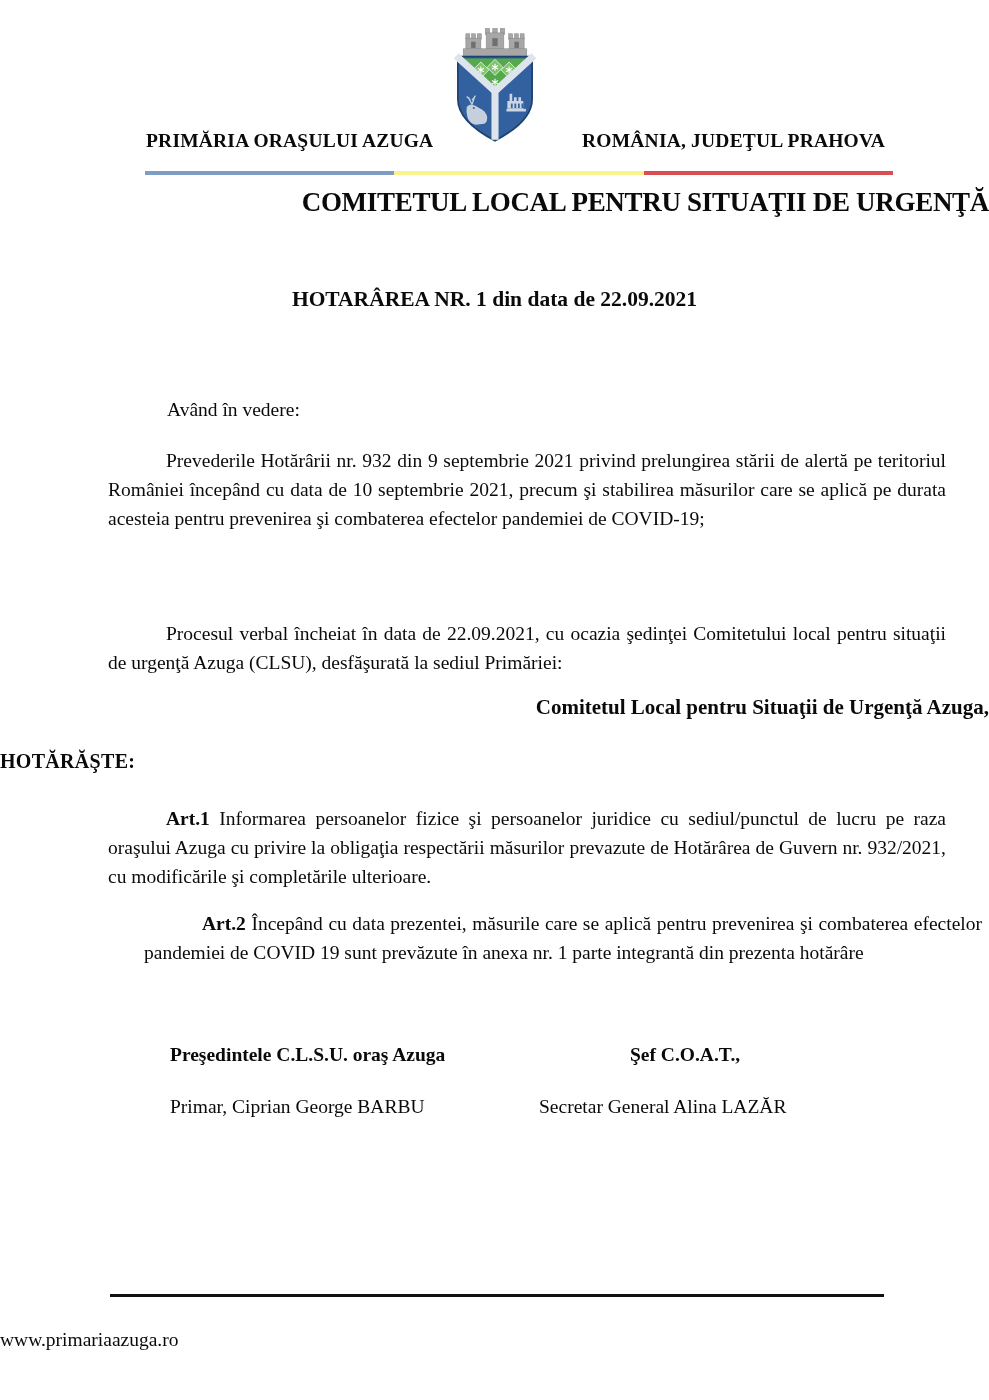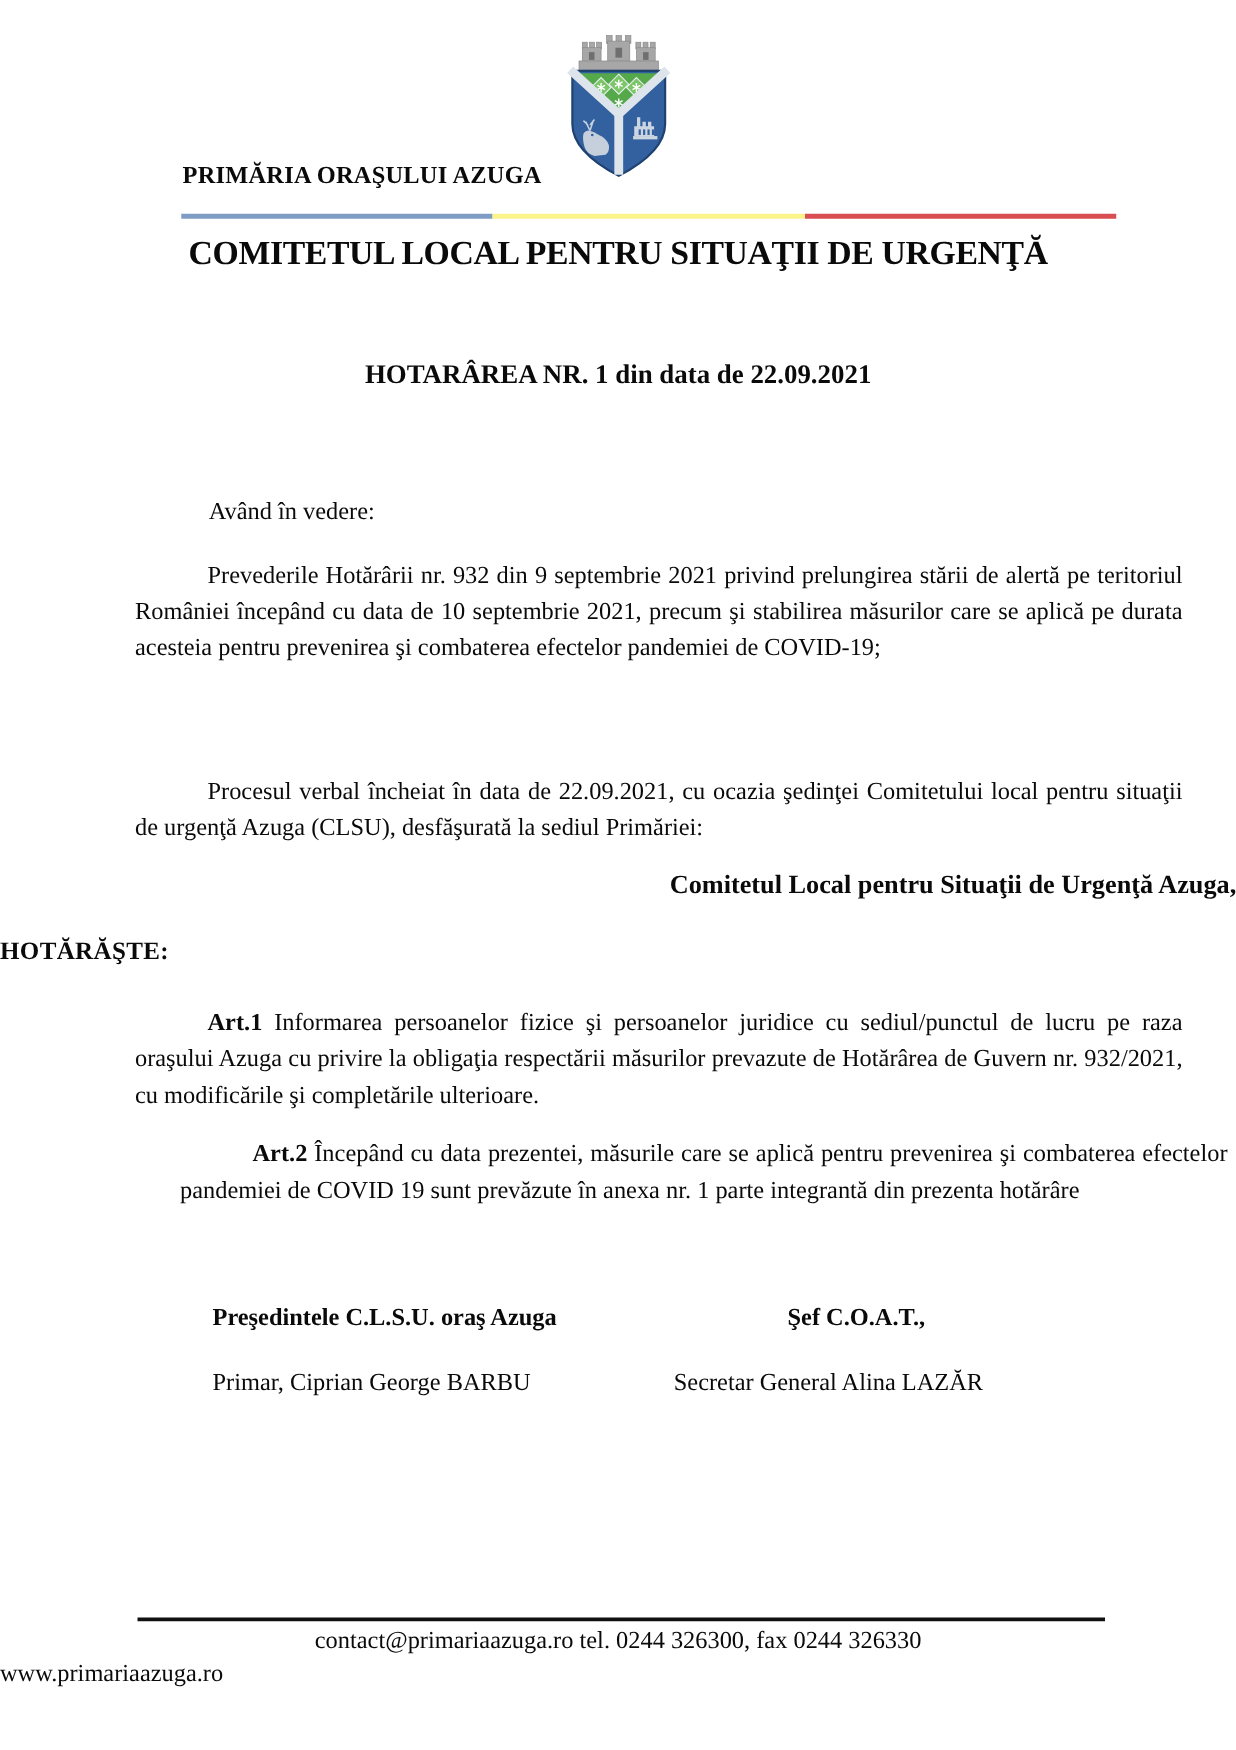--- a/index.html
+++ b/index.html
@@ -26,21 +26,21 @@
 
   
   .tricolor {
     position: absolute; top: 171px; left: 145px; width: 748px; height: 4px;
     display: flex;
   }
   .tricolor .seg { flex: 1; height: 100%; }
 
   .committee-title {
     position: absolute; top: 187px; left: 0; width: 100%;
-    text-align: center; font-weight: bold; font-size: 27px; letter-spacing: -0.3px;
+    text-align: right; font-weight: bold; font-size: 27px; letter-spacing: -0.3px;
   }
 
   .doc-title {
     position: absolute; top: 287px; left: 0; width: 100%;
     text-align: center; font-weight: bold; font-size: 21.5px;
   }
 
   .bodytext { font-size: 19.5px; line-height: 29px; }
 
   .intro    { position: absolute; top: 395px; left: 167px; }
@@ -157,20 +157,21 @@
         <rect x="78" y="87" width="2" height="5"></rect>
         <rect x="82" y="87" width="2" height="5"></rect>
         <rect x="86" y="87" width="2" height="5"></rect>
         <rect x="90" y="87" width="2" height="5"></rect>
       </g>
     </svg>
   </div>
 
   <div class="header-row">
     <span>PRIMĂRIA ORAŞULUI AZUGA</span>
+    <span>ROMÂNIA, JUDEŢUL PRAHOVA</span>
   </div>
 
   <div class="tricolor">
     <div class="seg" style="background:#7e9cc4"></div>
     <div class="seg" style="background:#faf48a"></div>
     <div class="seg" style="background:#d84e52"></div>
   </div>
 
   <div class="committee-title">COMITETUL LOCAL PENTRU SITUAŢII DE URGENŢĂ</div>
 
@@ -196,16 +197,15 @@
   <div class="sig-row sig-roles bodytext">
     <span class="sig-left">Preşedintele C.L.S.U. oraş Azuga</span>
     <span class="sig-right">Şef C.O.A.T.,</span>
   </div>
   <div class="sig-row sig-names bodytext">
     <span class="sig-left">Primar, Ciprian George BARBU</span>
     <span class="sig-right">Secretar General Alina LAZĂR</span>
   </div>
 
   <div class="footer-rule"></div>
-  <div class="footer-contact">contact@primariaazuga.ro tel. 0244 326300, fax 0244 326330</div>
   <div class="footer-site">www.primariaazuga.ro</div>
 
 </div>
 
 </body></html>

